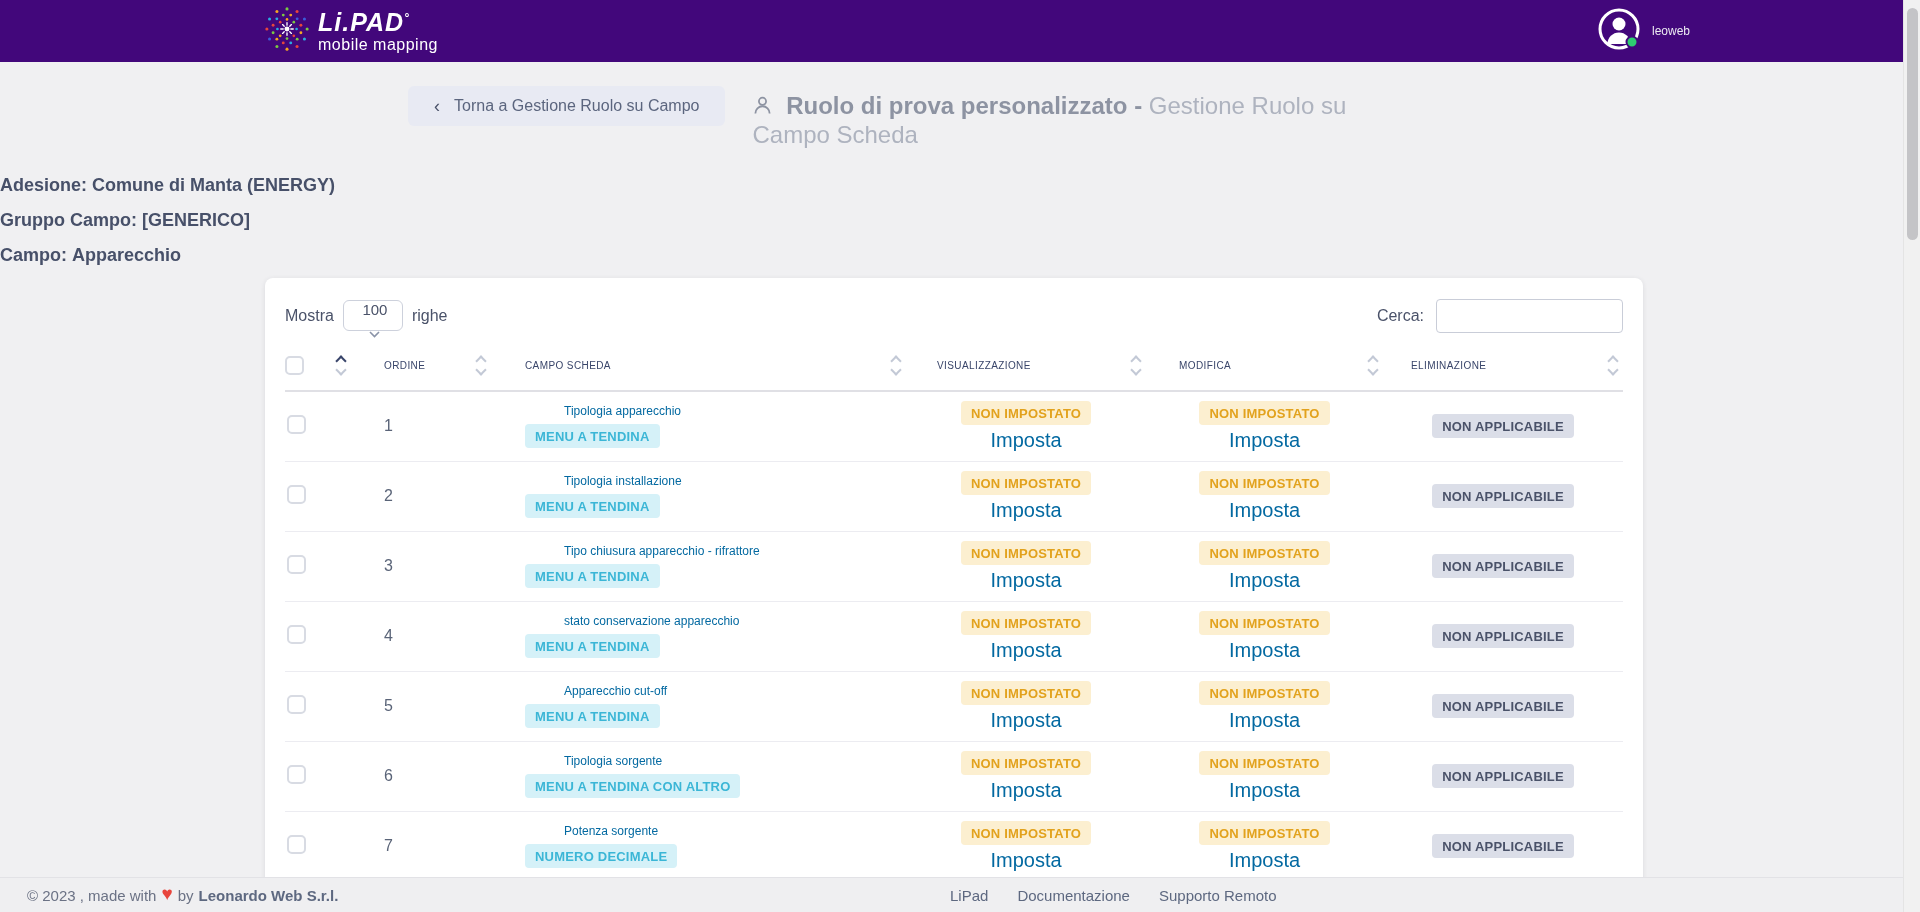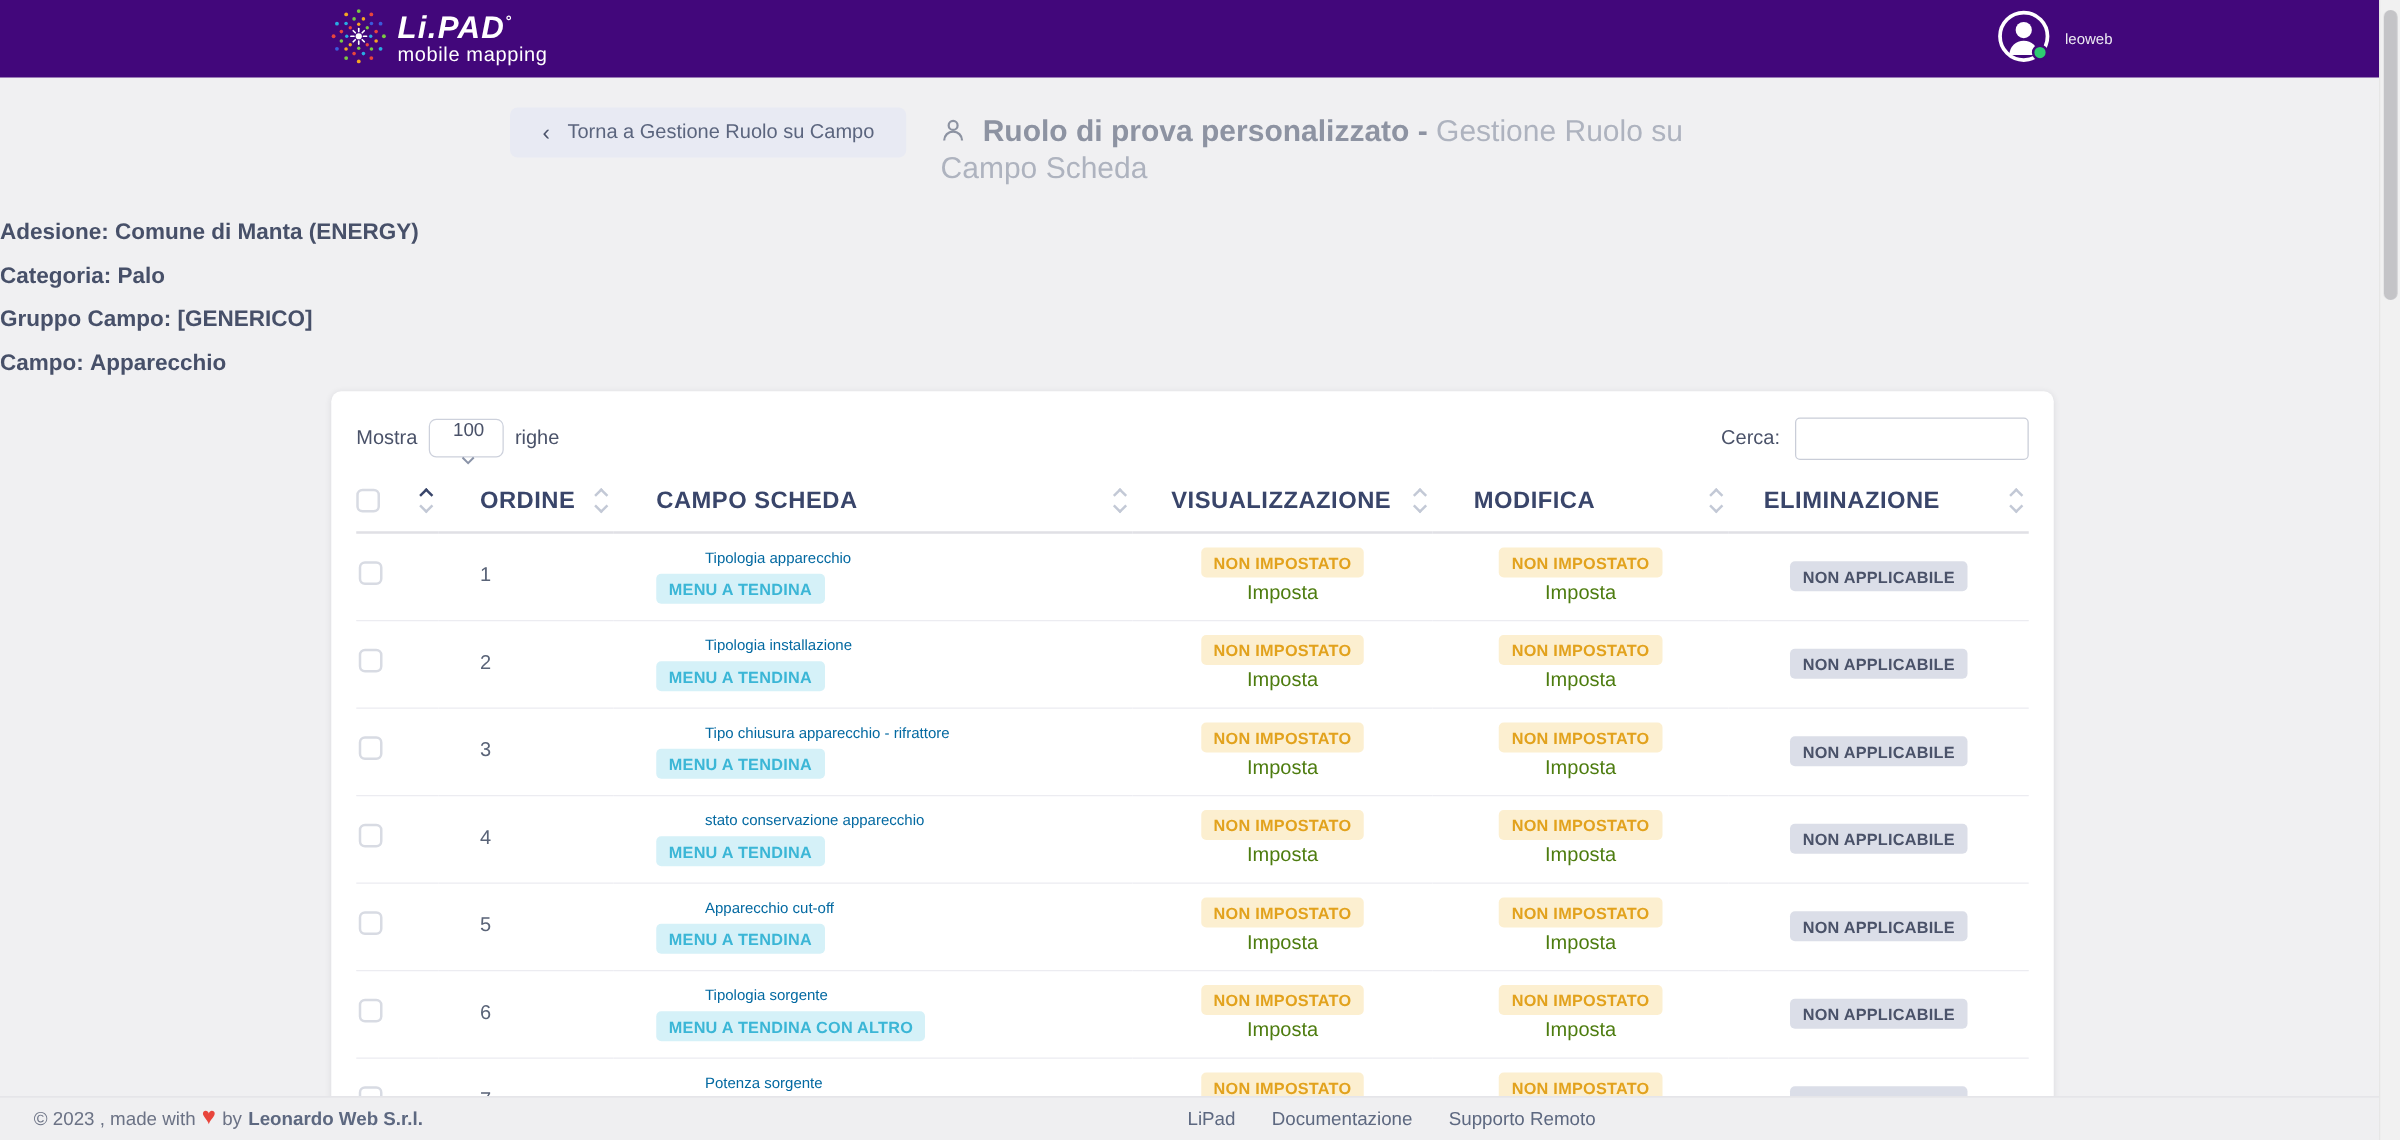--- a/index.html
+++ b/index.html
@@ -64,21 +64,21 @@
   .search-input {
     width:187px; height:34px; border:1px solid #c9cdd8; border-radius:4px;
     font-family:inherit; font-size:15px; padding:0 10px; color:#4a5269; background:#fff;
   }
 
   
   table { width:100%; border-collapse:collapse; table-layout:fixed; margin-top:8px; }
   thead th { height:50px; border-bottom:2px solid #e0e0e5; vertical-align:middle; }
   .th-inner { display:flex; align-items:center; justify-content:space-between; }
   .th-label {
-    font-size:19px; font-weight:bold; color:#39456a; letter-spacing:0.4px; white-space:nowrap;text-align:right;
+    font-size:10px; font-weight:normal; color:#39456a; letter-spacing:0.4px; white-space:nowrap;text-align:right;
   }
   .pad-ordine { padding-left:33px; }
   .pad-campo { padding-left:34px; }
   .pad-vis { padding-left:31px; }
   .pad-mod { padding-left:33px; }
   .pad-elim { padding-left:28px; }
   .sorters { display:flex; flex-direction:column; align-items:center; gap:4px; padding-right:6px; cursor:pointer; }
   .chev { width:8px; height:8px; border-right:2px solid #c3c9d6; border-bottom:2px solid #c3c9d6; }
   .chev.up { transform:rotate(-135deg); }
   .chev.down { transform:rotate(45deg); margin-top:-3px; }
@@ -94,21 +94,21 @@
   .td-campo { padding-left:34px; }
   .campo-name { font-size:12px; color:#0369a1; margin-bottom:6px;margin-left:39px; }
   .td-center { text-align:center; }
   .badge {
     display:inline-block; padding:5px 10px 4px; border-radius:4px;
     font-size:13px; font-weight:bold; letter-spacing:0.2px; white-space:nowrap;
   }
   .badge-cyan { background:#d5f1f8; color:#3bb6d6; }
   .badge-yellow { background:#fcefd0; color:#e2a21d; }
   .badge-gray { background:#dbdee8; color:#4a5269; }
-  .imposta-link { display:inline-block; margin-top:4px; color:#4d7c0f; font-size:16px; cursor:pointer; text-decoration:none; }
+  .imposta-link { display:inline-block; margin-top:4px; color:#0369a1; font-size:20px; cursor:pointer; text-decoration:none; }
 
   
   .footer {
     position:fixed; left:0; right:0; bottom:0; height:35px; z-index:10;
     background:#efeff1; border-top:1px solid #e2e2e6;
     display:flex; align-items:center; font-size:15px; color:#6b7285;
   }
   .footer-left { margin-left:27px; display:flex; align-items:center; gap:5px; white-space:nowrap; }
   .heart { color:#e8453c; font-size:19px; position:relative; top:-1px; }
   .company { font-weight:bold; color:#5d6880; }
@@ -213,24 +213,20 @@
     <span class="title-light">Gestione Ruolo su Campo Scheda</span>
   </div>
 </div>
 
 <div class="info-block">
   <div class="info-line">
     <span class="info-label">Adesione:</span>
     <span class="info-value">Comune di Manta (ENERGY)</span>
   </div>
   <div class="info-line">
-    <span class="info-label">Categoria:</span>
-    <span class="info-value">Palo</span>
-  </div>
-  <div class="info-line">
     <span class="info-label">Gruppo Campo:</span>
     <span class="info-value">[GENERICO]</span>
   </div>
   <div class="info-line">
     <span class="info-label">Campo:</span>
     <span class="info-value">Apparecchio</span>
   </div>
 </div>
 
 <div class="card">

